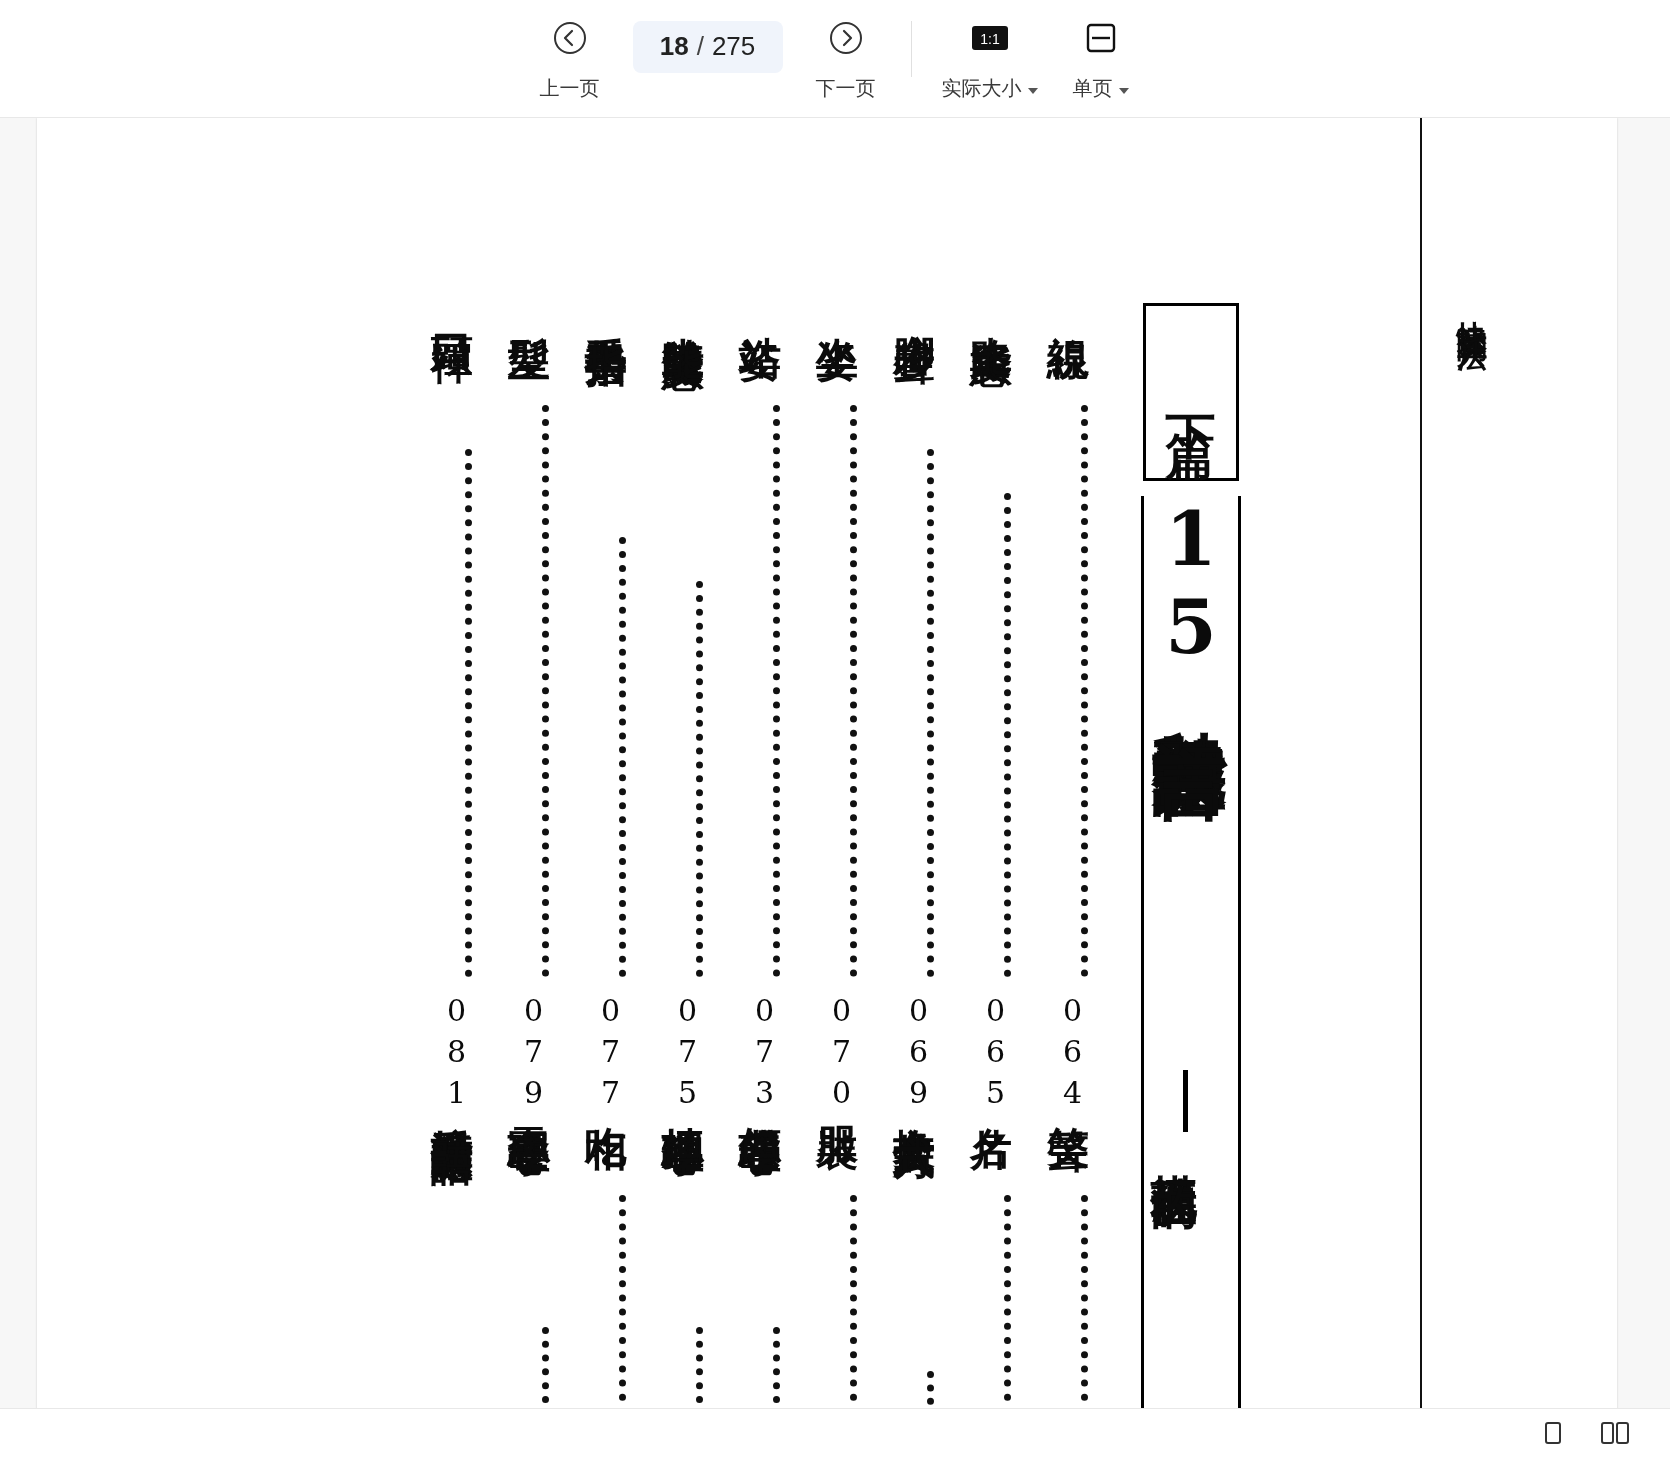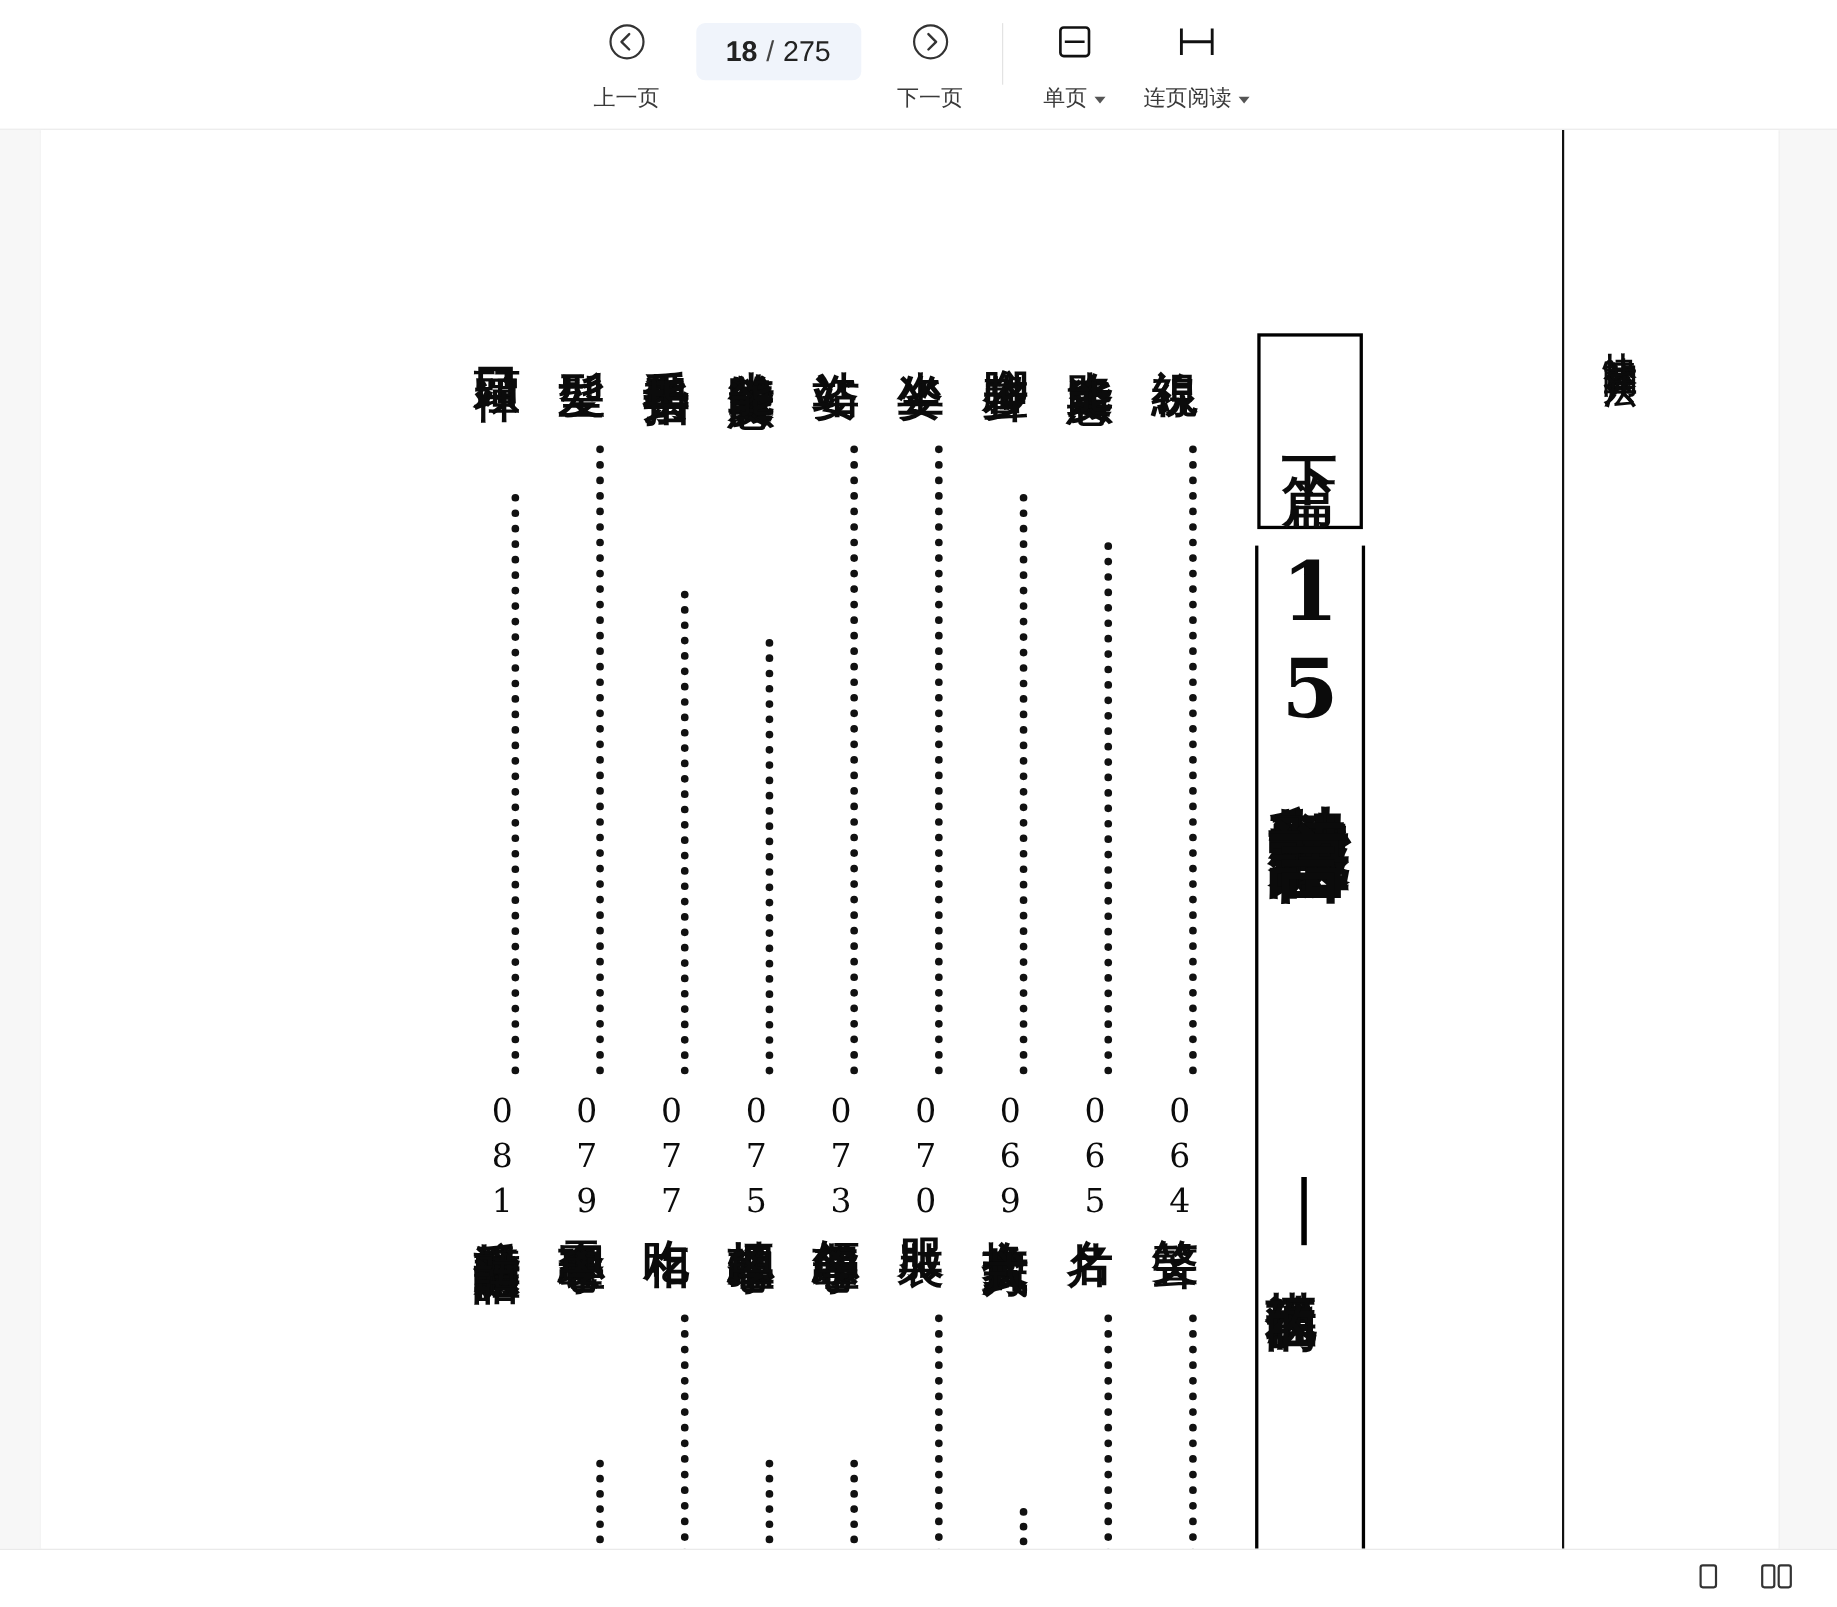--- a/index.html
+++ b/index.html
@@ -274,47 +274,46 @@
         <svg width="40" height="40" viewBox="0 0 40 40">
           <circle cx="20" cy="20" r="15" fill="none" stroke="#333" stroke-width="2"></circle>
           <polyline points="18,13 25,20 18,27" fill="none" stroke="#333" stroke-width="2.2" stroke-linecap="round" stroke-linejoin="round"></polyline>
         </svg>
       </span>
       <span class="lbl">下一页</span>
     </div>
 
     <div class="divider"></div>
 
+    <div class="tb-item">
+      <span class="glyph">
+        <svg width="44" height="34" viewBox="0 0 44 34">
+          <rect x="4" y="5" width="36" height="24" rx="3" fill="#111"></rect>
+          <text x="22" y="23" font-size="14" font-family="Liberation Sans, sans-serif" fill="#fff" text-anchor="middle">1:1</text>
+        </svg>
+      </span>
+      <span class="lbl">
+        <span>实际大小</span>
+        <span class="caret"></span>
+      </span>
+    </div>
 
     <div class="tb-item">
       <span class="glyph">
         <svg width="40" height="34" viewBox="0 0 40 34">
           <rect x="7" y="4" width="26" height="26" rx="3" fill="none" stroke="#111" stroke-width="2.4"></rect>
           <line x1="11" y1="17" x2="29" y2="17" stroke="#111" stroke-width="2.4"></line>
         </svg>
       </span>
       <span class="lbl">
         <span>单页</span>
         <span class="caret"></span>
       </span>
     </div>
 
-    <div class="tb-item">
-      <span class="glyph">
-        <svg width="46" height="34" viewBox="0 0 46 34">
-          <line x1="9" y1="5" x2="9" y2="29" stroke="#111" stroke-width="2.6"></line>
-          <line x1="37" y1="5" x2="37" y2="29" stroke="#111" stroke-width="2.6"></line>
-          <line x1="9" y1="17" x2="37" y2="17" stroke="#111" stroke-width="2.6"></line>
-        </svg>
-      </span>
-      <span class="lbl">
-        <span>连页阅读</span>
-        <span class="caret"></span>
-      </span>
-    </div>
   </div>
 
   <div class="doc-area">
     <div class="page">
 
       <div class="spine"></div>
 
       <div class="running-head v">快速公關兵法</div>
 
       <div class="part-box">

